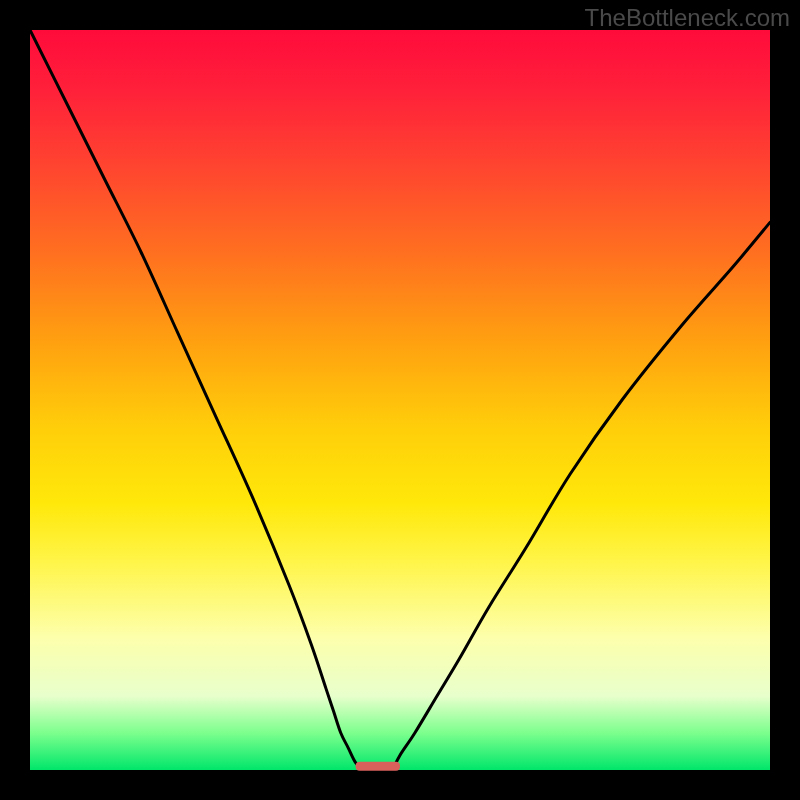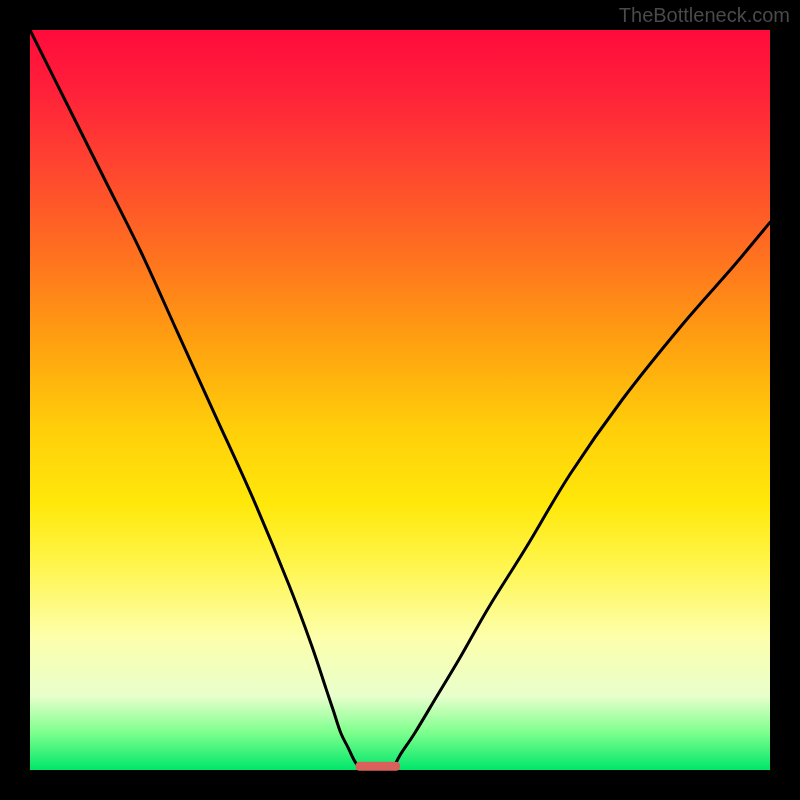--- a/index.html
+++ b/index.html
@@ -12,21 +12,21 @@
           #ff6f20 30%,
           #ffa010 42%,
           #ffcf0a 54%,
           #ffe80a 64%,
           #fff54a 72%,
           #fdffab 82%,
           #e8ffcc 90%,
           #7cff8d 95%,
           #00e66a 100%)}
   svg.curves{position:absolute;left:30px;top:30px;width:740px;height:740px;overflow:visible}
-  .credit{position:absolute;top:4px;right:10px;color:#4a4a4a;font-size:20px;font-weight:500}
+  .credit{position:absolute;top:4px;right:10px;color:#4a4a4a;font-size:24px;font-weight:500}
   .credit span{display:inline-block}
 </style>
 </head>
 <body>
 
 <div class="frame">
   <div class="plot"></div>
 
   <svg class="curves" viewBox="0 0 740 740" preserveAspectRatio="none">
     <path d="M 0 0 C 6.166666666666667 12.333333333333334, 24.666666666666664 49.33333333333333, 37 74 C 49.333333333333336 98.66666666666667, 61.666666666666664 123.33333333333333, 74 148 C 86.33333333333333 172.66666666666666, 98.66666666666667 196.1, 111 222 C 123.33333333333333 247.9, 135.66666666666666 276.2666666666667, 148 303.40000000000003 C 160.33333333333334 330.53333333333336, 172.66666666666666 357.6666666666667, 185 384.8 C 197.33333333333334 411.93333333333334, 209.66666666666666 437.8333333333333, 222 466.2 C 234.33333333333334 494.56666666666666, 249.13333333333333 530.3333333333334, 259 555 C 268.8666666666667 579.6666666666666, 275.0333333333333 596.9333333333334, 281.2 614.2 C 287.3666666666667 631.4666666666667, 292.3 647.5, 296 658.6 C 299.7 669.7, 300.9333333333333 673.4, 303.4 680.8 C 305.8666666666667 688.1999999999999, 308.33333333333337 696.8333333333334, 310.8 703 C 313.26666666666665 709.1666666666666, 315.73333333333335 712.8666666666666, 318.2 717.8 C 320.66666666666663 722.7333333333333, 323.1333333333333 728.9, 325.6 732.6 C 328.0666666666667 736.3000000000001, 331.76666666666665 738.7666666666667, 333 740" fill="none" stroke="#000" stroke-width="3" stroke-linecap="round"></path>

